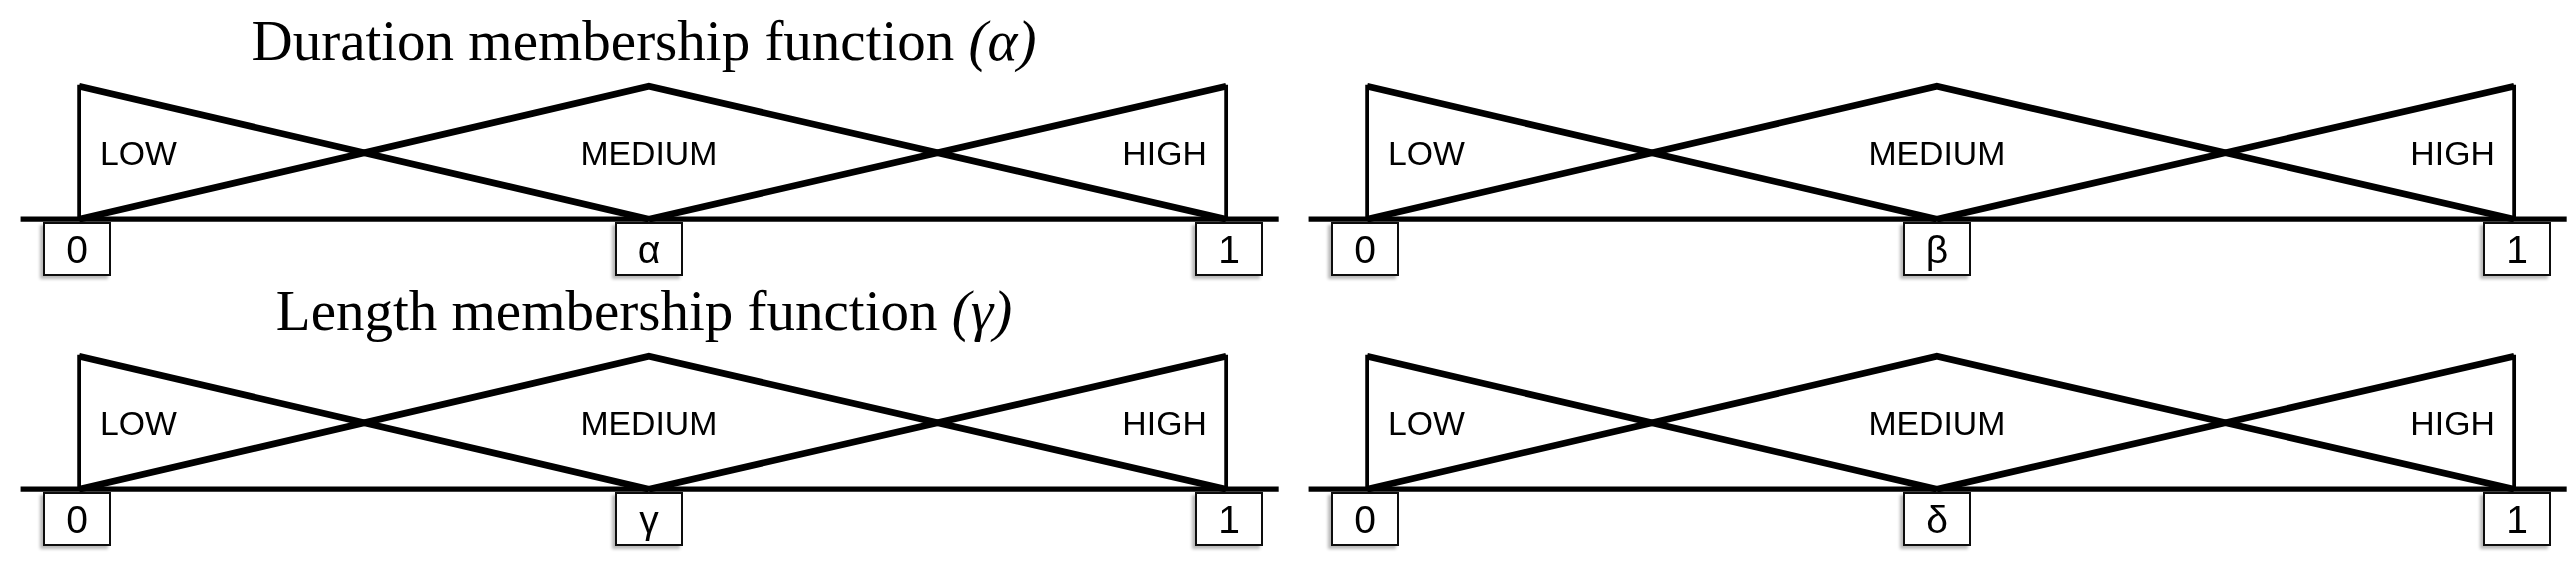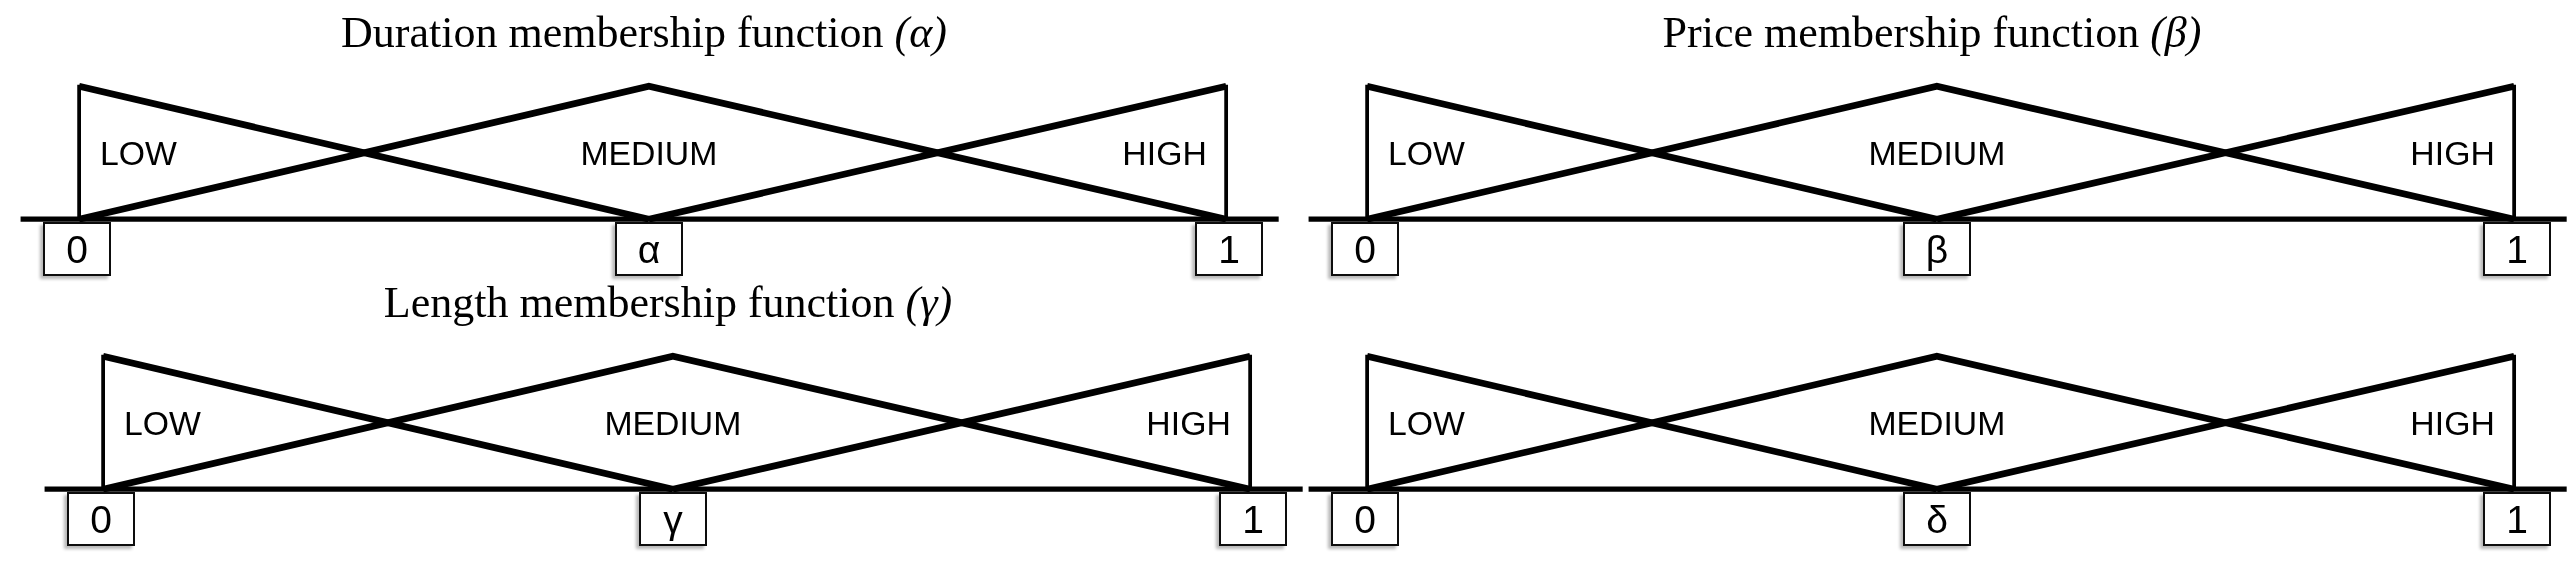--- a/index.html
+++ b/index.html
@@ -12,29 +12,29 @@
     font-family: "Liberation Sans", sans-serif;
     color: #000;
   }
   .quadrant {
     position: absolute;
     width: 1288px;
     height: 283px;
   }
   #q0 { left: 0;      top: 0; }
   #q1 { left: 1288px; top: 0; }
-  #q2 { left: 0;      top: 270px; margin-left: 24px; }
+  #q2 { left: 0;      top: 270px; }
   #q3 { left: 1288px; top: 270px; }
 
   .q-title {
     position: absolute;
     left: 0; right: 0; top: 7.5px;
     text-align: center;
     font-family: "Liberation Serif", serif;
-    font-size: 44px;
+    font-size: 57px;
     line-height: 1.15;
     white-space: nowrap;
     color: #000;
   }
   .q-title .sym { font-style: italic; }
 
   svg.plot { position: absolute; left: 0; top: 0; display: block; }
   svg.plot line, svg.plot polyline { stroke: #000000; fill: none; }
   .set-label {
     font-family: "Liberation Sans", sans-serif;
@@ -82,24 +82,20 @@
       <text class="set-label" x="184" y="204" text-anchor="middle" dominant-baseline="central">LOW</text>
       <text class="set-label" x="864" y="204" text-anchor="middle" dominant-baseline="central">MEDIUM</text>
       <text class="set-label" x="1551" y="204" text-anchor="middle" dominant-baseline="central">HIGH</text>
     </svg>
     <div class="tick tick-0">0</div>
     <div class="tick tick-sym">α</div>
     <div class="tick tick-1">1</div>
   </div>
 
   <div class="quadrant" id="q1">
-    <div class="q-title">
-      <span>Price membership function</span>
-      <span class="sym">(β)</span>
-    </div>
     <svg class="plot" width="1288" height="283" viewBox="0 0 1715 377">
       <line x1="27" y1="292" x2="1703" y2="292" stroke-width="7"></line>
       <line x1="105" y1="292" x2="105" y2="113" stroke-width="5"></line>
       <line x1="105" y1="115" x2="864" y2="292" stroke-width="9"></line>
       <polyline points="105,292 864,115 1633,292" stroke-width="9"></polyline>
       <line x1="864" y1="292" x2="1633" y2="115" stroke-width="9"></line>
       <line x1="1633" y1="292" x2="1633" y2="113" stroke-width="5"></line>
       <text class="set-label" x="184" y="204" text-anchor="middle" dominant-baseline="central">LOW</text>
       <text class="set-label" x="864" y="204" text-anchor="middle" dominant-baseline="central">MEDIUM</text>
       <text class="set-label" x="1551" y="204" text-anchor="middle" dominant-baseline="central">HIGH</text>

